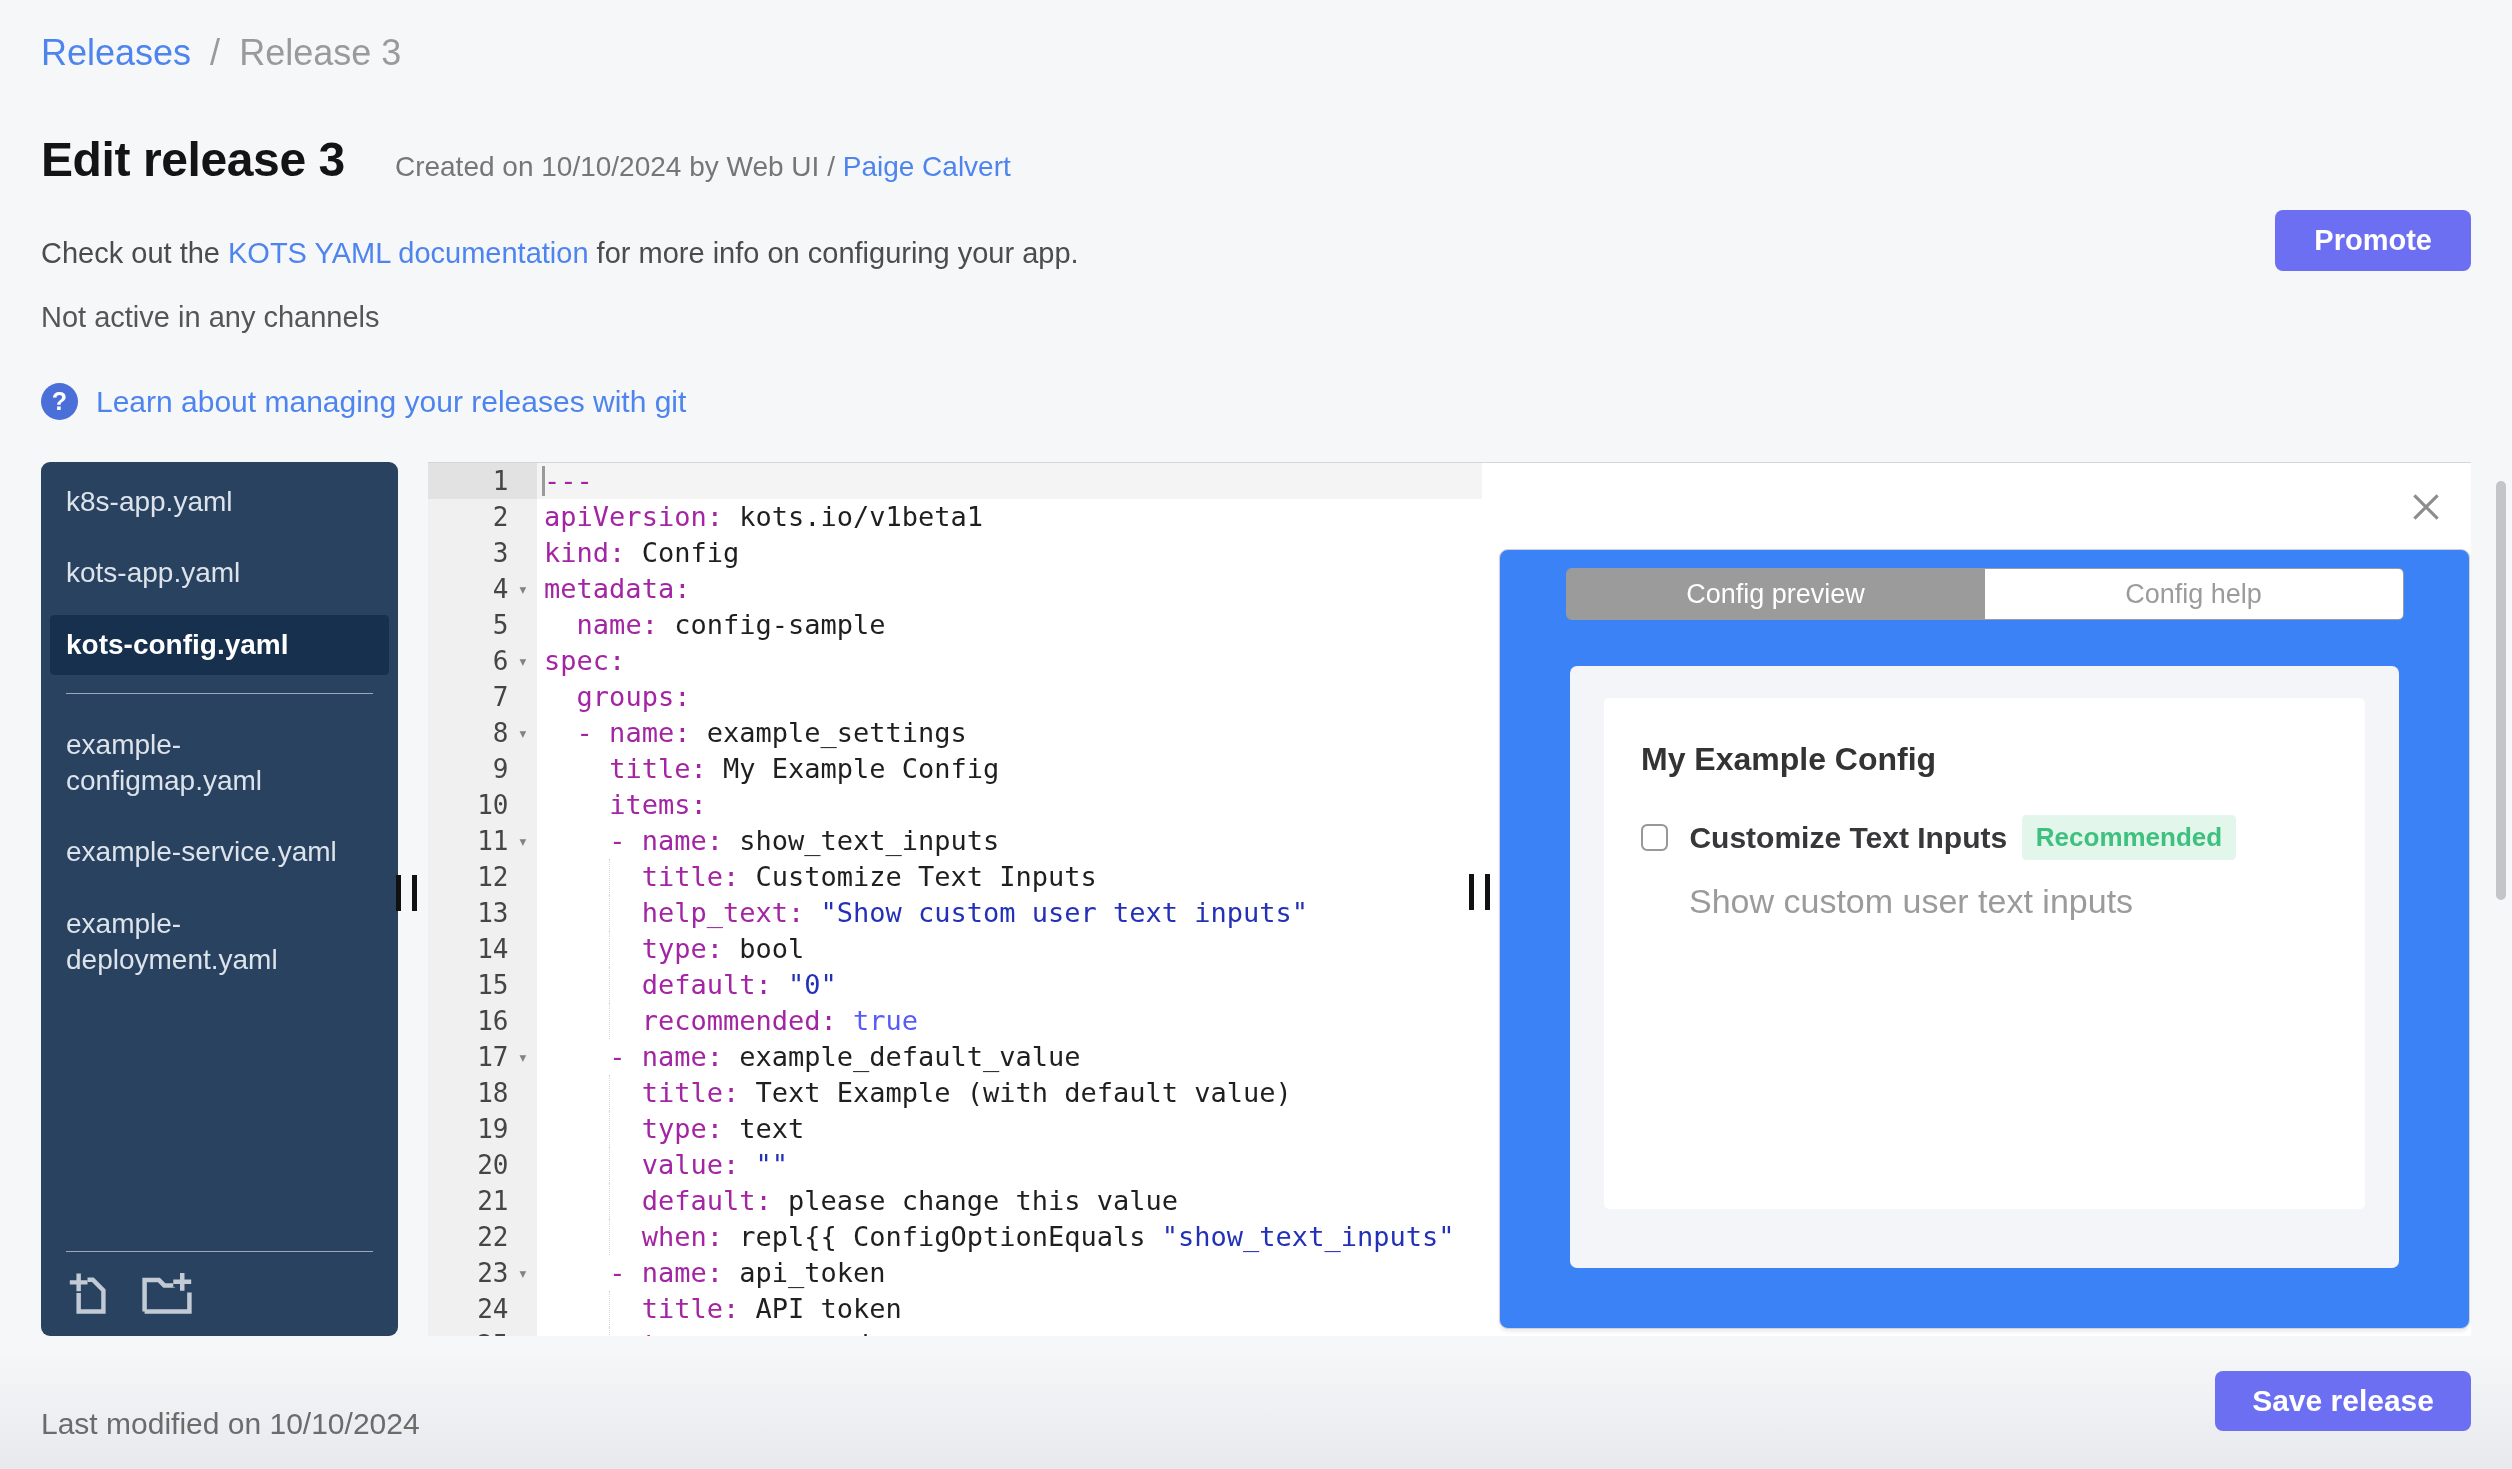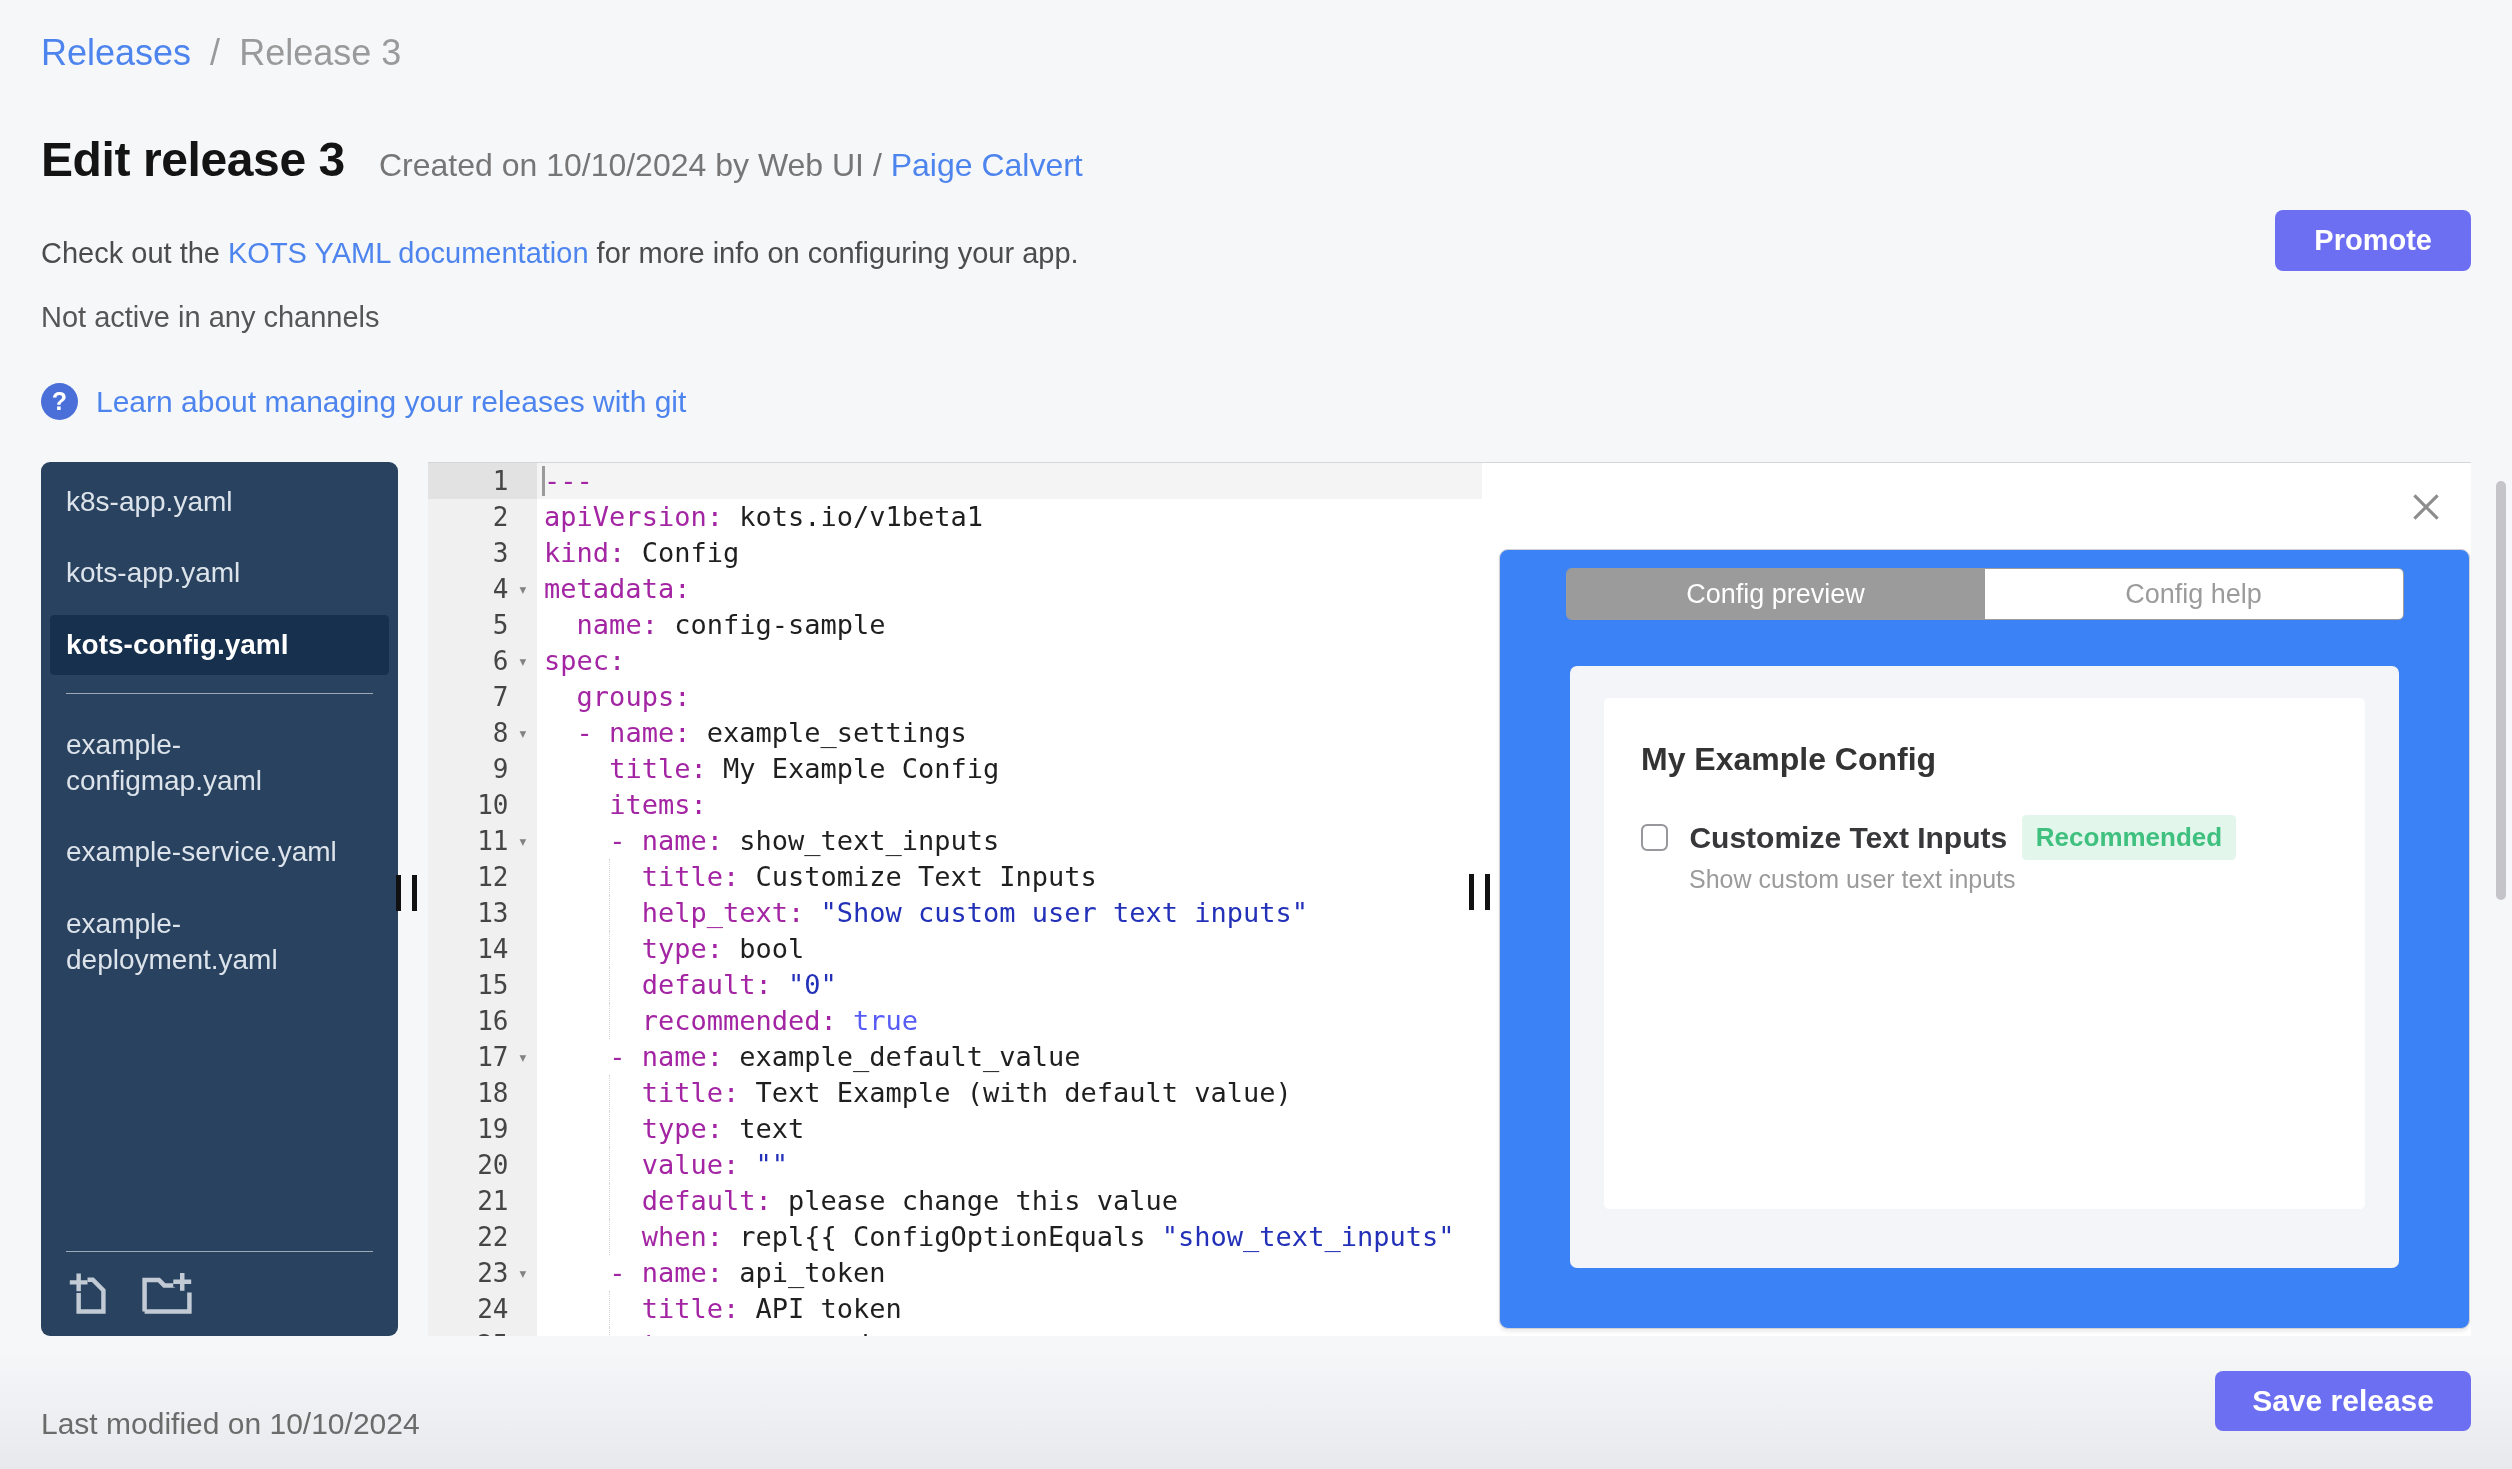--- a/index.html
+++ b/index.html
@@ -9,21 +9,21 @@
   a { text-decoration:none; cursor:pointer; }
   .link { color:var(--accent-link,#4d84ee); }
 
   
   .breadcrumb { position:absolute; left:41px; top:32px; font-size:36px; }
   .breadcrumb .sep, .breadcrumb .cur { color:#9a9a9a; }
   .breadcrumb .sep { margin:0 9px; }
 
   .title-row { position:absolute; left:41px; top:132px; display:flex; align-items:baseline; }
   .title-row h1 { font-size:48px; font-weight:800; color:#141414; letter-spacing:-0.4px; }
-  .title-row .meta { margin-left:34px; font-size:32px; color:#767676;text-align:right; }
+  .title-row .meta { margin-left:50px; font-size:28px; color:#767676;text-align:right; }
 
   .btn { border:none; cursor:pointer; color:#fff; font-weight:700; font-family:inherit;
          background:var(--primary-button,#6c6ff2); border-radius:8px; }
   .promote { position:absolute; right:41px; top:210px; height:61px; padding:0 39px; font-size:29px; }
 
   .docs-line { position:absolute; left:41px; top:237px; font-size:29px; color:#4c4c4c; }
   .status-line { position:absolute; left:41px; top:301px; font-size:29px; color:#565656; }
 
   .git-line { position:absolute; left:41px; top:383px; display:flex; align-items:center; }
   .qicon { width:37px; height:37px; border-radius:50%; background:#4a6fd8; color:#fff;
@@ -82,21 +82,21 @@
   .grey-section { margin:46px 70px 0; height:602px; background:#f4f5f8; border-radius:7.1px; }
   .white-card { margin:0 auto; position:relative; top:32px; width:calc(100% - 68px); height:511px;
                 background:#fff; border-radius:5.3px; padding:43px 37px; }
   .white-card h2 { font-size:32px; font-weight:700; color:#333; }
   .cfg-item { margin-top:37px; display:flex; align-items:center; }
   .checkbox { width:27px; height:27px; border:2.7px solid #97979c; border-radius:6.2px;
               background:#fff; cursor:pointer; flex:0 0 auto; }
   .cfg-item label { margin-left:21.4px; font-size:30px; font-weight:700; color:#38383b; }
   .badge { margin-left:14.3px; font-size:26px; font-weight:700; color:var(--badge-green,#3fc07e);
            background:var(--badge-bg,#e2f6ec); padding:7.1px 14.3px; border-radius:4.5px; }
-  .help-text { margin-top:5px; margin-left:48px; font-size:25px; color:#9b9b9b; }
+  .help-text { margin-top:22px; margin-left:48px; font-size:34px; color:#9b9b9b; }
 
   
   .handle { position:absolute; display:flex; gap:11.6px; cursor:col-resize; }
   .handle i { display:block; width:4.5px; height:36px; background:#111; }
   .handle.left { left:396px; top:875px; }
   .handle.right { left:1469px; top:874px; }
 
   .scroll-thumb { position:absolute; left:2496px; top:481px; width:9.8px; height:419px;
                   background:#c5c5c9; border-radius:5.3px; }
 

